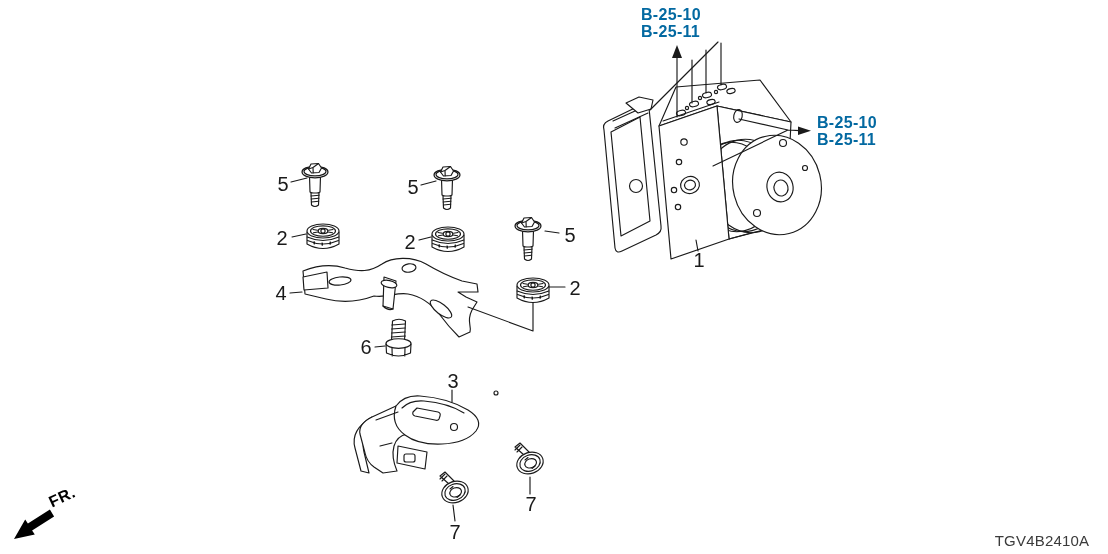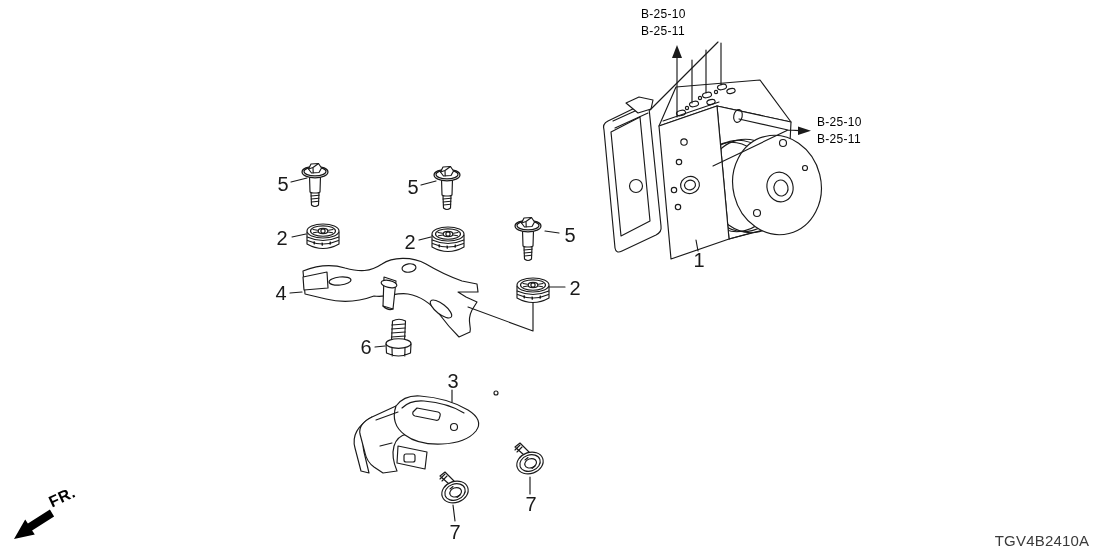--- a/index.html
+++ b/index.html
@@ -7,22 +7,22 @@
     position:relative;width:1108px;height:554px;background:#ffffff;
     font-family:"Liberation Sans", sans-serif;color:#1a1a1a;overflow:hidden;
   }
   #art{position:absolute;left:0;top:0;}
   .callout{
     position:absolute;transform:translate(-50%,-50%);
     font-size:20px;line-height:20px;color:#1a1a1a;
     font-family:"Liberation Sans", sans-serif;white-space:nowrap;
   }
   .bref{
-    position:absolute;font-weight:normal;font-size:12px;line-height:17px;
-    letter-spacing:.3px;color:#000000;white-space:nowrap;
+    position:absolute;font-weight:bold;font-size:16px;line-height:17px;
+    letter-spacing:.3px;color:#0369a1;white-space:nowrap;
   }
   #diagram-code{
     position:absolute;left:994px;top:532px;width:96px;text-align:center;
     font-size:15px;color:#3b3b3b;letter-spacing:.2px;
   }
   #fr-label{
     position:absolute;left:46px;top:495px;font-weight:bold;font-size:16px;
     transform:rotate(-25deg);transform-origin:left top;letter-spacing:.5px;color:#000;
   }
 </style>

